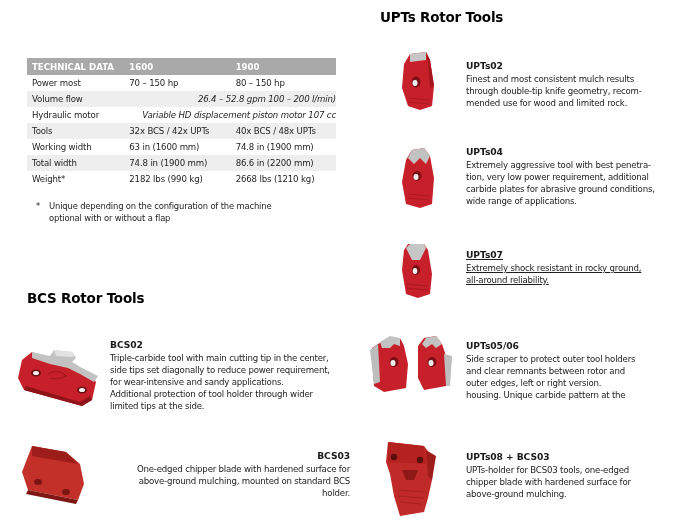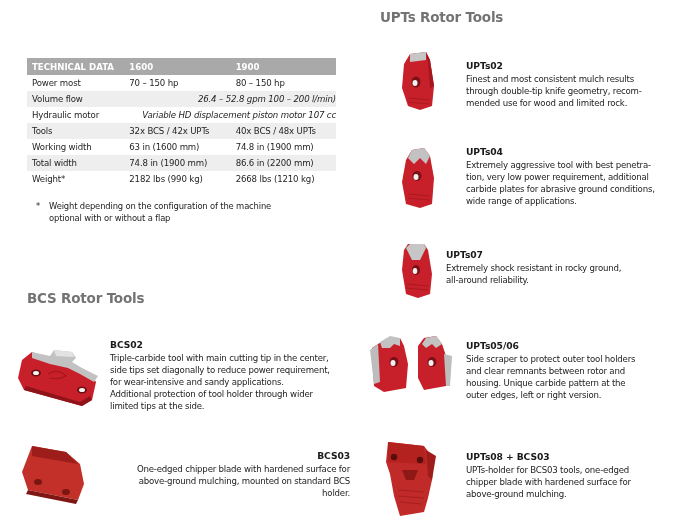--- a/index.html
+++ b/index.html
@@ -1,19 +1,19 @@
 <!DOCTYPE html>
 <html><head>
 <meta charset="utf-8">
 <style>
   * { box-sizing: border-box; margin: 0; padding: 0; }
   html, body { width: 693px; height: 525px; background: #ffffff; overflow: hidden; }
   body { position: relative; font-family: "DejaVu Sans", sans-serif; color: #1e1e1e; }
 
-  .section-title { position: absolute; font-weight: bold; font-size: 13.5px; color: #737373; letter-spacing: -0.2px; }
+  .section-title { position: absolute; font-weight: bold; font-size: 13.5px; color: #000000; letter-spacing: -0.2px; }
 
   
   .spec-table { position: absolute; left: 27px; top: 58px; width: 309px; border-collapse: collapse; font-size: 8.6px; }
   .spec-table td, .spec-table th { height: 16px; padding: 0 0 0 5px; text-align: left; white-space: nowrap; letter-spacing: -0.15px; }
   .spec-table thead th { background: #a9a9a9; color: #ffffff; font-weight: bold; height: 17px; letter-spacing: 0px; }
   .spec-table tbody tr:nth-child(even) td { background: #eeeeee; }
   .spec-table tbody tr:nth-child(odd) td { background: #ffffff; }
   .spec-table .span-cell { text-align: right; padding-left: 38px; font-style: italic; }
 
   .footnote { position: absolute; left: 36px; top: 200px; font-size: 8.4px; line-height: 12px; color: #222; letter-spacing: -0.15px; }
@@ -75,21 +75,21 @@
     <tr>
       <td>Weight*</td>
       <td>2182 lbs (990 kg)</td>
       <td>2668 lbs (1210 kg)</td>
     </tr>
   </tbody>
 </table>
 
 <div class="footnote">
   <span class="star">*</span>
-  <span class="text">Weight depending on the configuration of the machine</span>
+  <span class="text">Unique depending on the configuration of the machine</span>
   <span class="text">optional with or without a flap</span>
 </div>
 
 <div class="section-title" style="left:380px; top:9px;">UPTs Rotor Tools</div>
 <div class="section-title" style="left:27px; top:290px;">BCS Rotor Tools</div>
 
 <svg class="tool-img" style="left:10px; top:338px;" width="90" height="70" viewBox="0 0 90 70">
   <path d="M12 22 L22 14 L82 38 L86 44 L82 62 L72 68 L14 52 L8 40 Z" fill="#c8202a"></path>
   <path d="M14 52 L72 68 L82 62 L80 58 L70 64 L16 48 Z" fill="#8e1419"></path>
   <path d="M22 14 L40 18 L44 12 L62 14 L66 20 L62 24 L72 30 L88 38 L84 44 L70 36 L58 30 L40 26 L22 20 Z" fill="#c2c2c2"></path>
@@ -191,35 +191,35 @@
 <div class="tool" style="left:466px; top:146px; width:220px;">
   <div class="name">UPTs04</div>
   <div class="desc">
     <div>Extremely aggressive tool with best penetra-</div>
     <div>tion, very low power requirement, additional</div>
     <div>carbide plates for abrasive ground conditions,</div>
     <div>wide range of applications.</div>
   </div>
 </div>
 
-<div class="tool" style="left:446px; top:249px; width:220px;">
+<div class="tool" style="left:466px; top:249px; width:220px;text-decoration:underline;">
   <div class="name">UPTs07</div>
   <div class="desc">
     <div>Extremely shock resistant in rocky ground,</div>
     <div>all-around reliability.</div>
   </div>
 </div>
 
 <div class="tool" style="left:466px; top:340px; width:220px;">
   <div class="name">UPTs05/06</div>
   <div class="desc">
     <div>Side scraper to protect outer tool holders</div>
     <div>and clear remnants between rotor and</div>
+    <div>outer edges, left or right version.</div>
     <div>housing. Unique carbide pattern at the</div>
-    <div>outer edges, left or right version.</div>
   </div>
 </div>
 
 <div class="tool" style="left:466px; top:451px; width:220px;">
   <div class="name">UPTs08 + BCS03</div>
   <div class="desc">
     <div>UPTs-holder for BCS03 tools, one-edged</div>
     <div>chipper blade with hardened surface for</div>
     <div>above-ground mulching.</div>
   </div>

